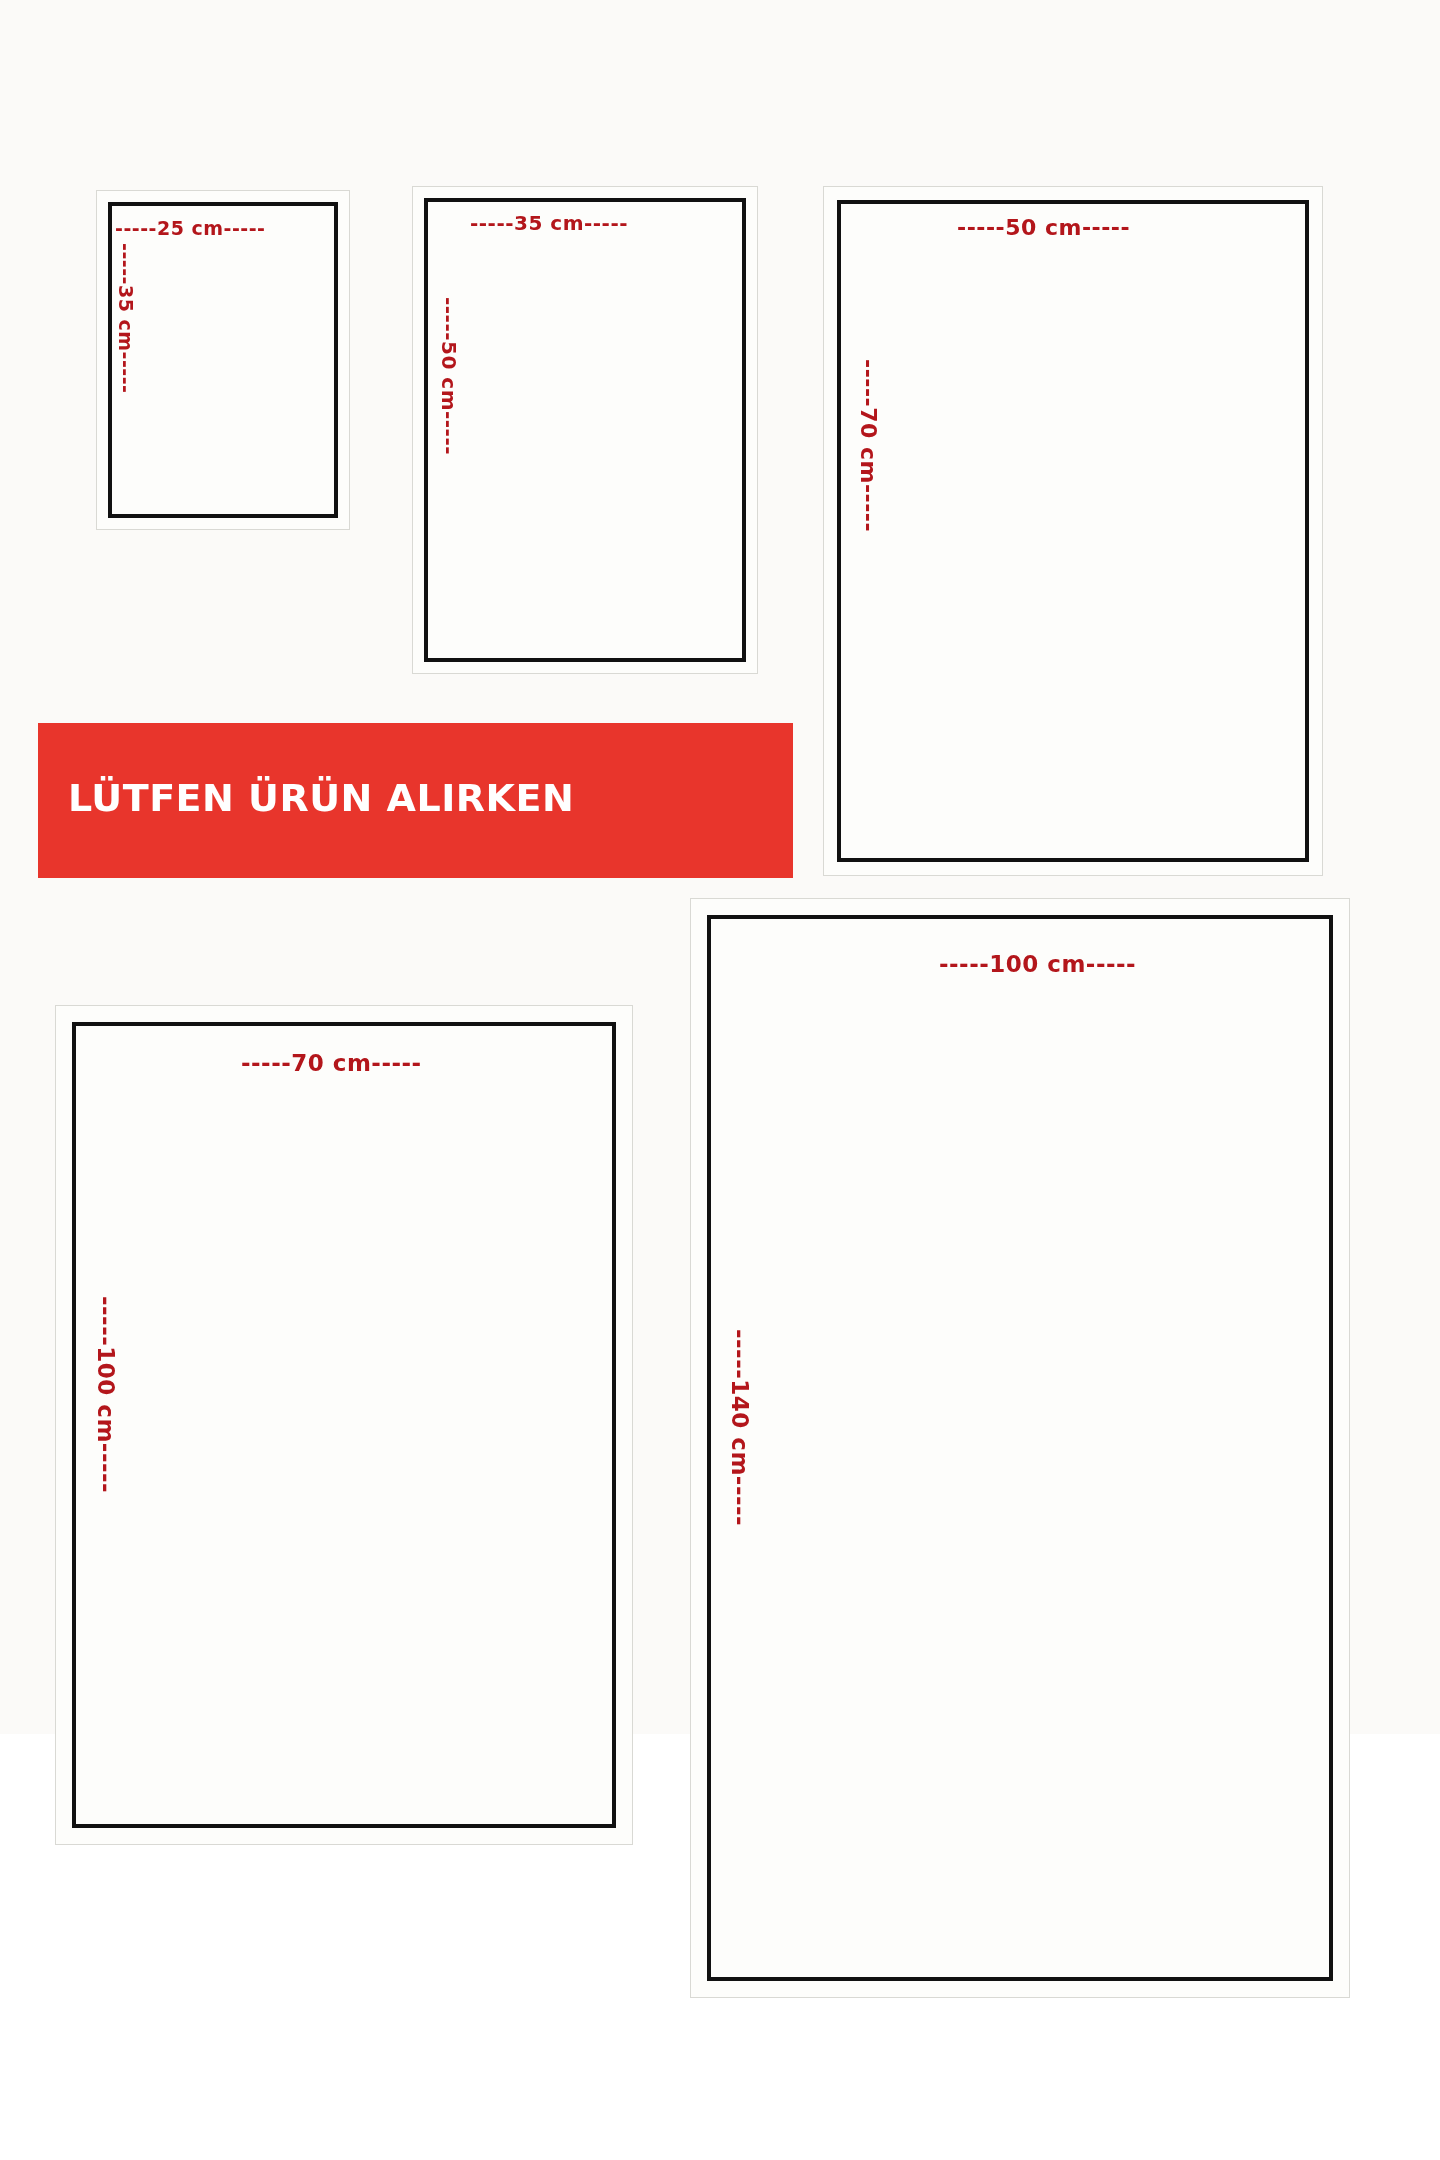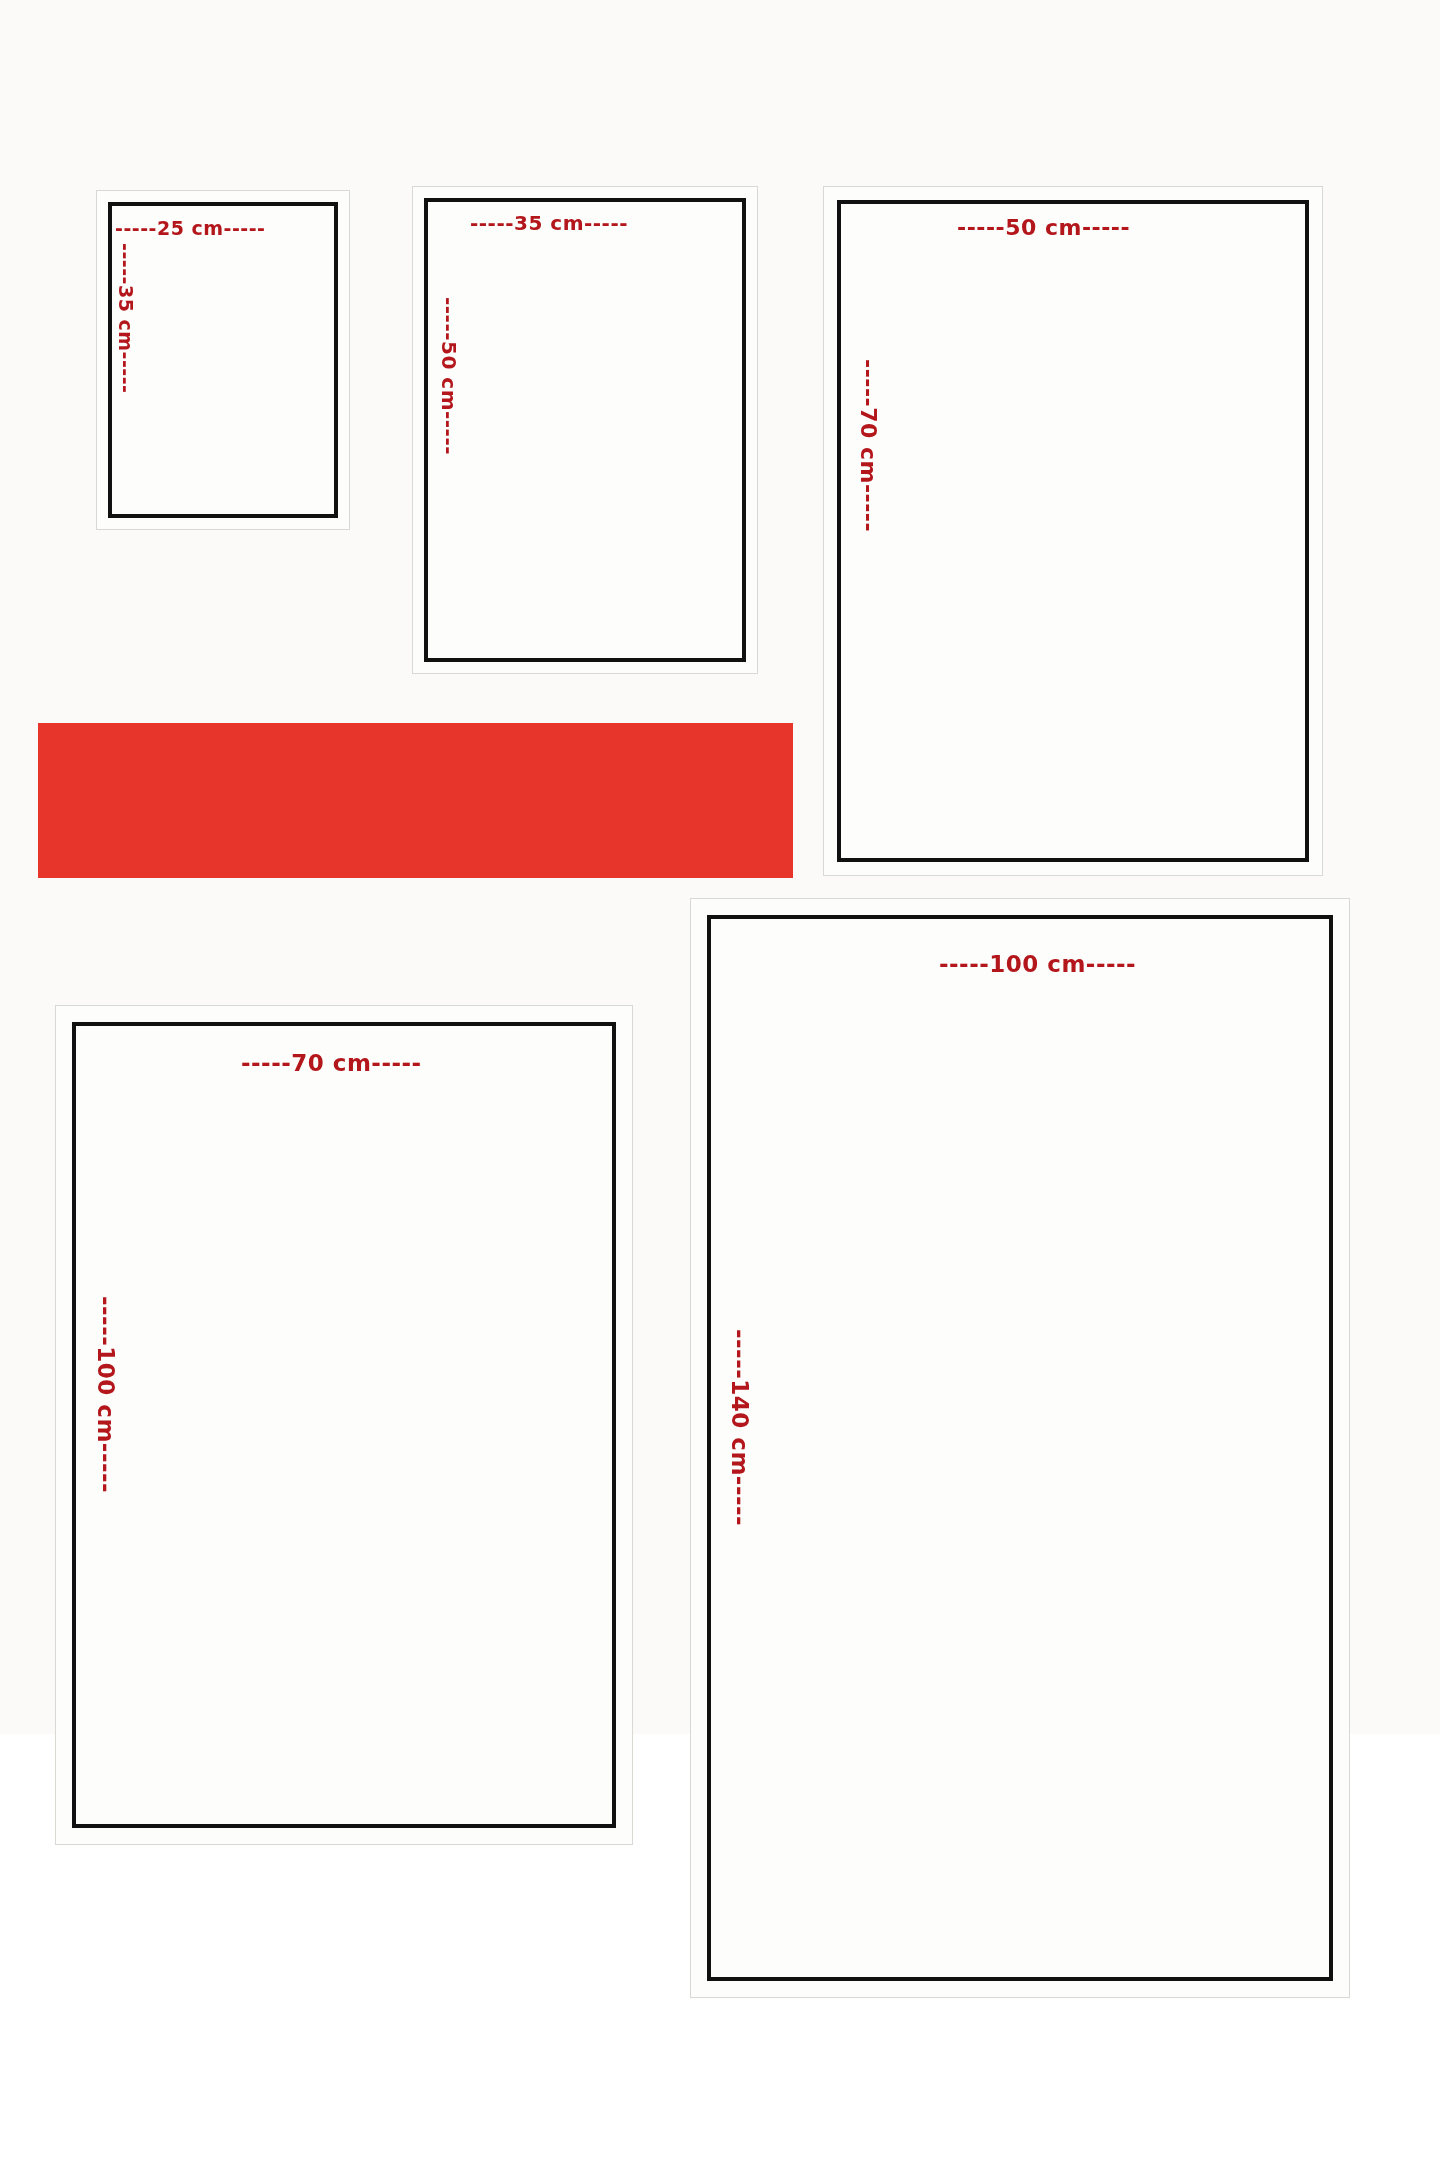--- a/index.html
+++ b/index.html
@@ -81,20 +81,21 @@
     <div class="label vert" style="left:48px; top:110px; font-size:20px; transform: rotate(90deg);">-----50 cm-----</div>
   </div>
 
   <div class="frame" style="left:823px; top:186px; width:500px; height:690px;">
     <div class="inner" style="left:13px; top:13px; right:13px; bottom:13px;"></div>
     <div class="label" style="left:133px; top:28px; font-size:22px;">-----50 cm-----</div>
     <div class="label vert" style="left:57px; top:172px; font-size:22px; transform: rotate(90deg);">-----70 cm-----</div>
   </div>
 
   <div class="banner" style="left:38px; top:723px; width:755px; height:155px;">
+    <div class="line" style="font-size:38px;">LÜTFEN ÜRÜN ALIRKEN</div>
   </div>
 
   <div class="frame" style="left:55px; top:1005px; width:578px; height:840px;">
     <div class="inner" style="left:16px; top:16px; right:16px; bottom:16px;"></div>
     <div class="label" style="left:185px; top:44px; font-size:23px;">-----70 cm-----</div>
     <div class="label vert" style="left:63px; top:290px; font-size:23px; transform: rotate(90deg);">-----100 cm-----</div>
   </div>
 
   <div class="frame" style="left:690px; top:898px; width:660px; height:1100px;">
     <div class="inner" style="left:16px; top:16px; right:16px; bottom:16px;"></div>

